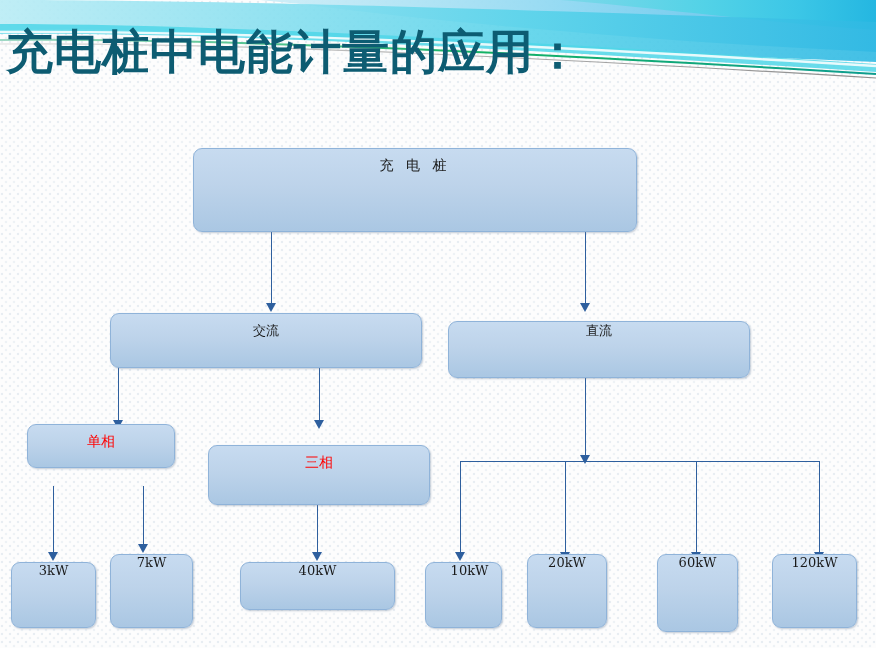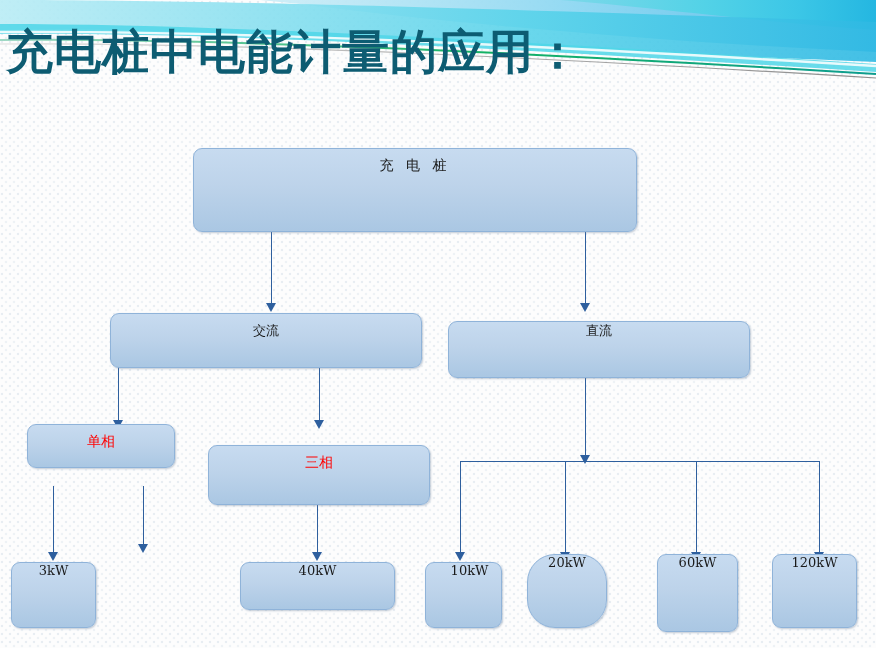--- a/index.html
+++ b/index.html
@@ -214,30 +214,33 @@
     </div>
 
     <div class="node red-label vtop" style="left:208px; top:424px; width:222px; height:60px;margin-top:21px;">
       <span>三相</span>
     </div>
 
     <div class="node vmid" style="left:11px; top:556px; width:85px; height:66px;">
       <span>3kW</span>
     </div>
 
+    <div class="node vmid" style="left:110px; top:548px; width:83px; height:74px;">
+      <span>7kW</span>
+    </div>
 
     <div class="node vmid" style="left:240px; top:556px; width:155px; height:48px;">
       <span>40kW</span>
     </div>
 
     <div class="node vmid" style="left:425px; top:556px; width:77px; height:66px;padding-left:12px;">
       <span>10kW</span>
     </div>
 
-    <div class="node vmid" style="left:527px; top:548px; width:80px; height:74px;border-radius:28px;">
+    <div class="node vmid" style="left:527px; top:548px; width:80px; height:74px;">
       <span>20kW</span>
     </div>
 
     <div class="node vmid" style="left:657px; top:548px; width:81px; height:78px;">
       <span>60kW</span>
     </div>
 
     <div class="node vmid" style="left:772px; top:548px; width:85px; height:74px;">
       <span>120kW</span>
     </div>

